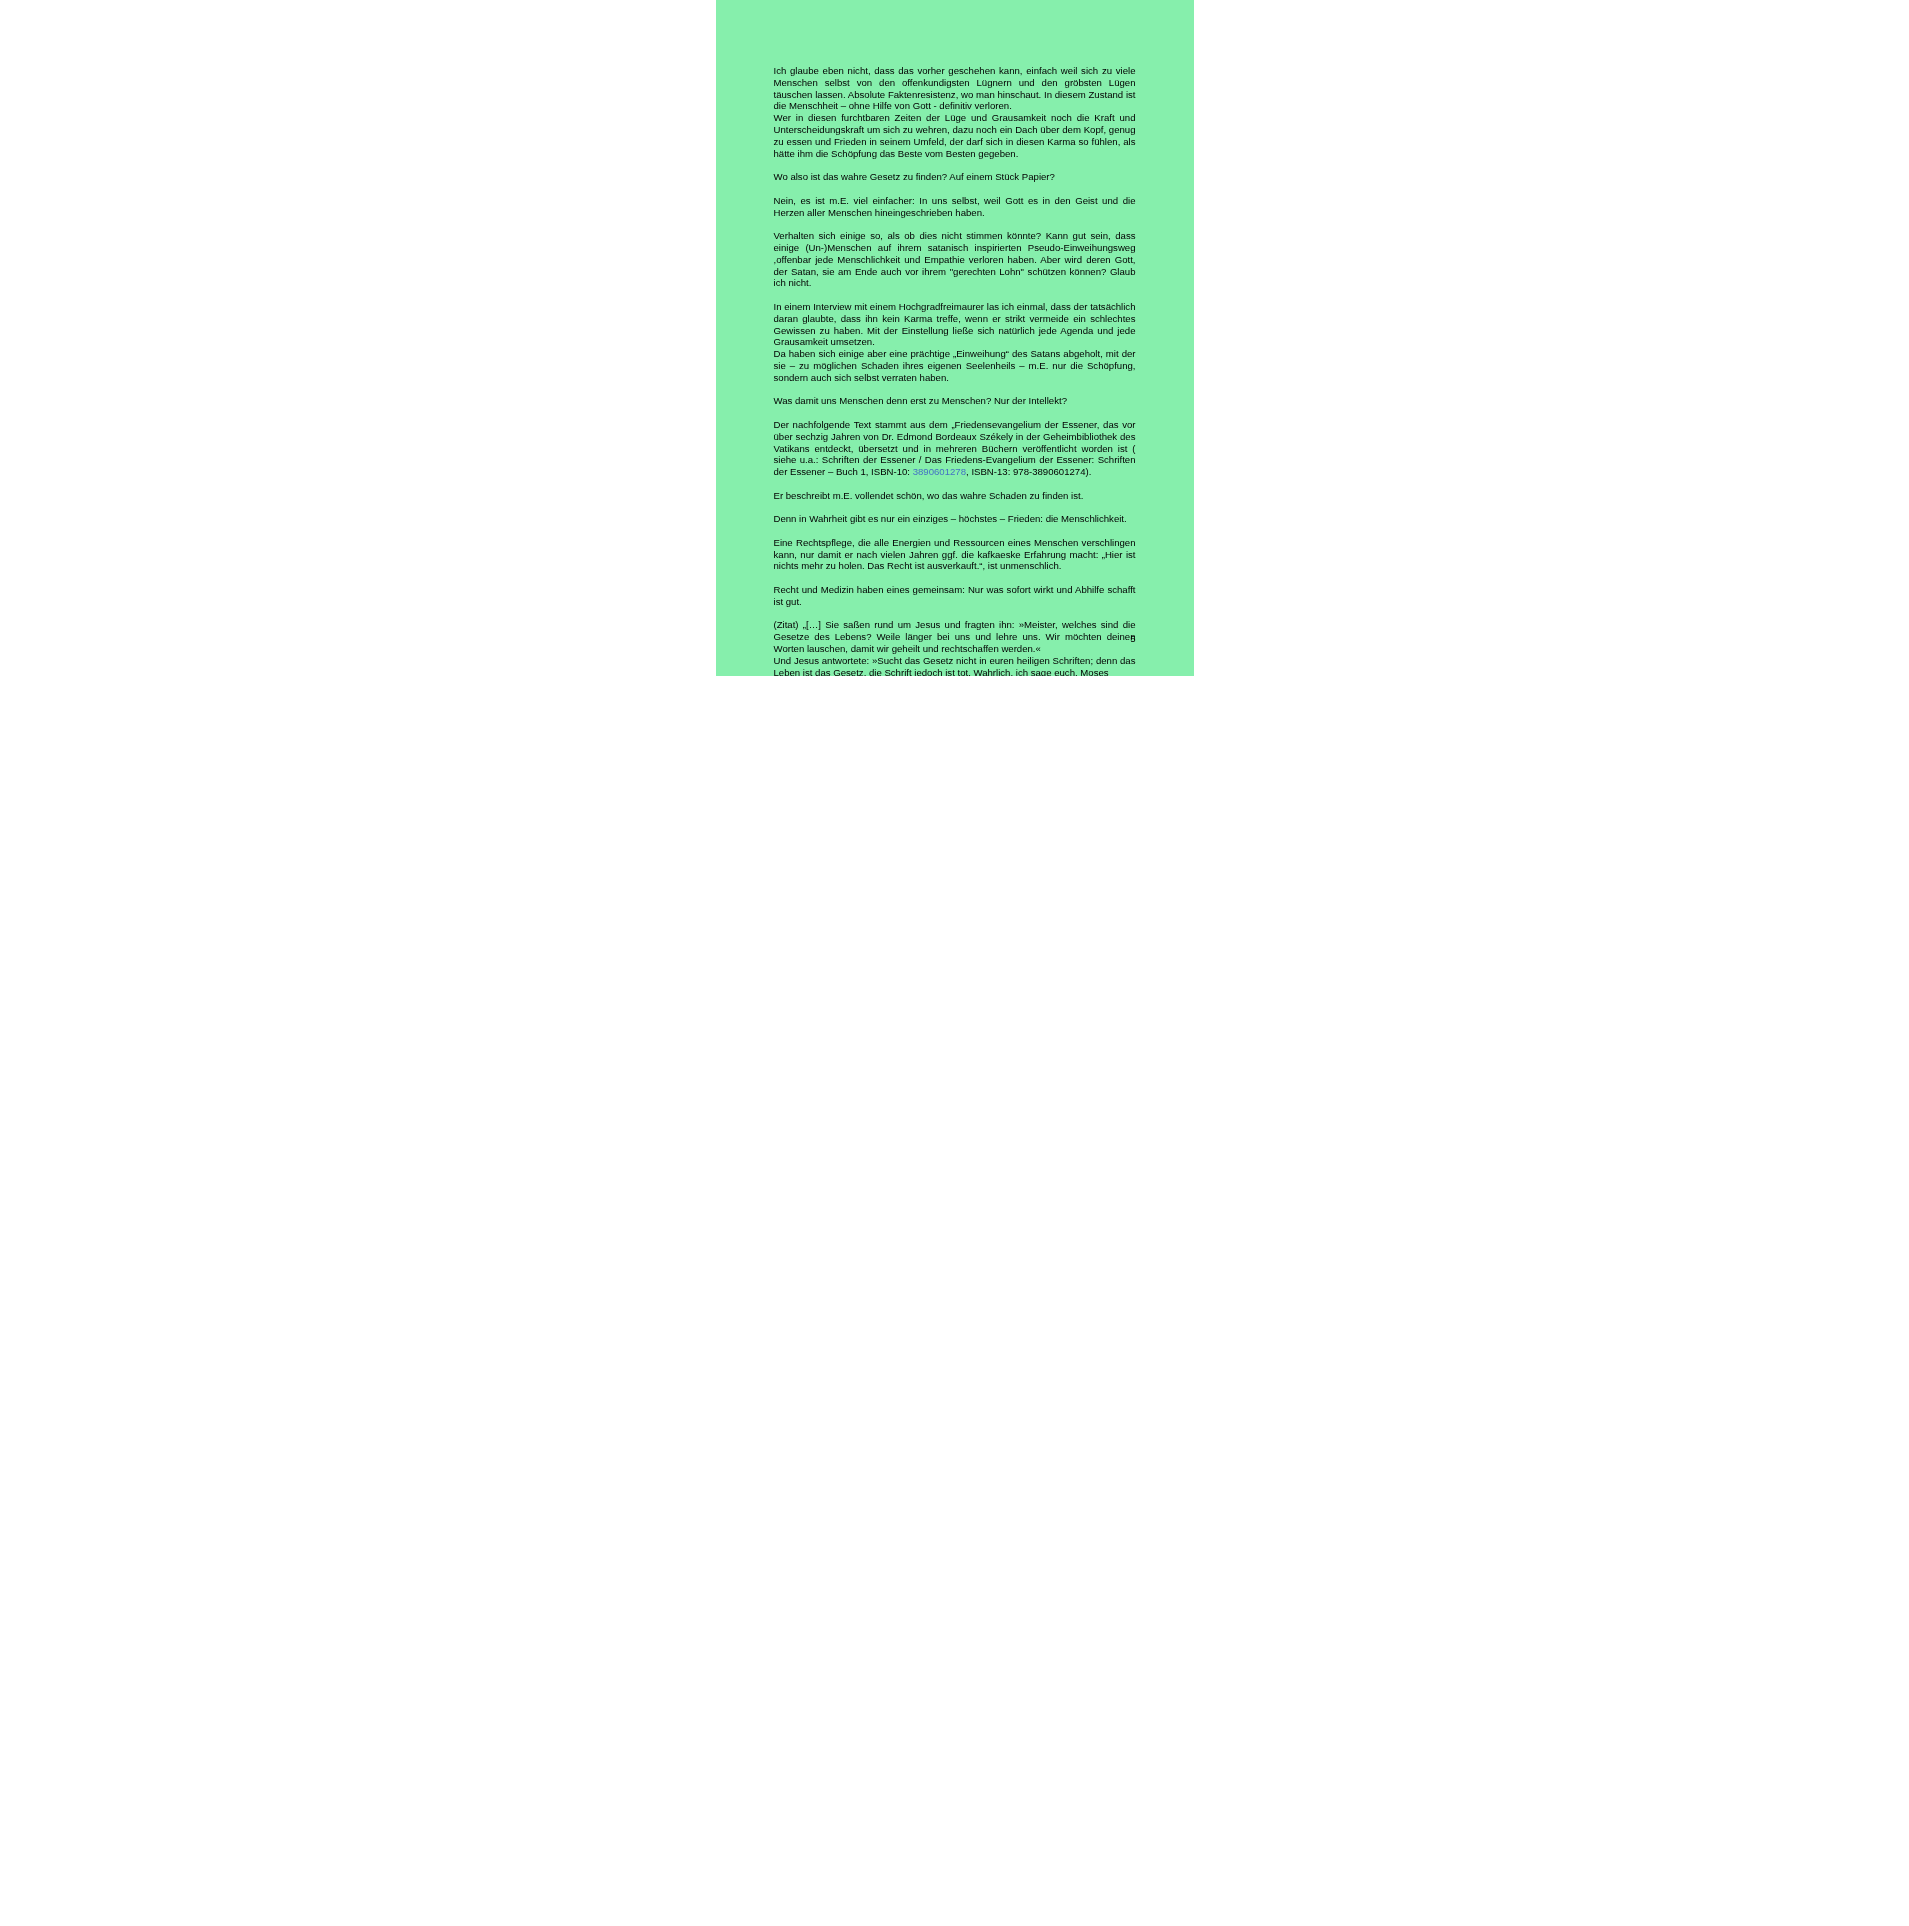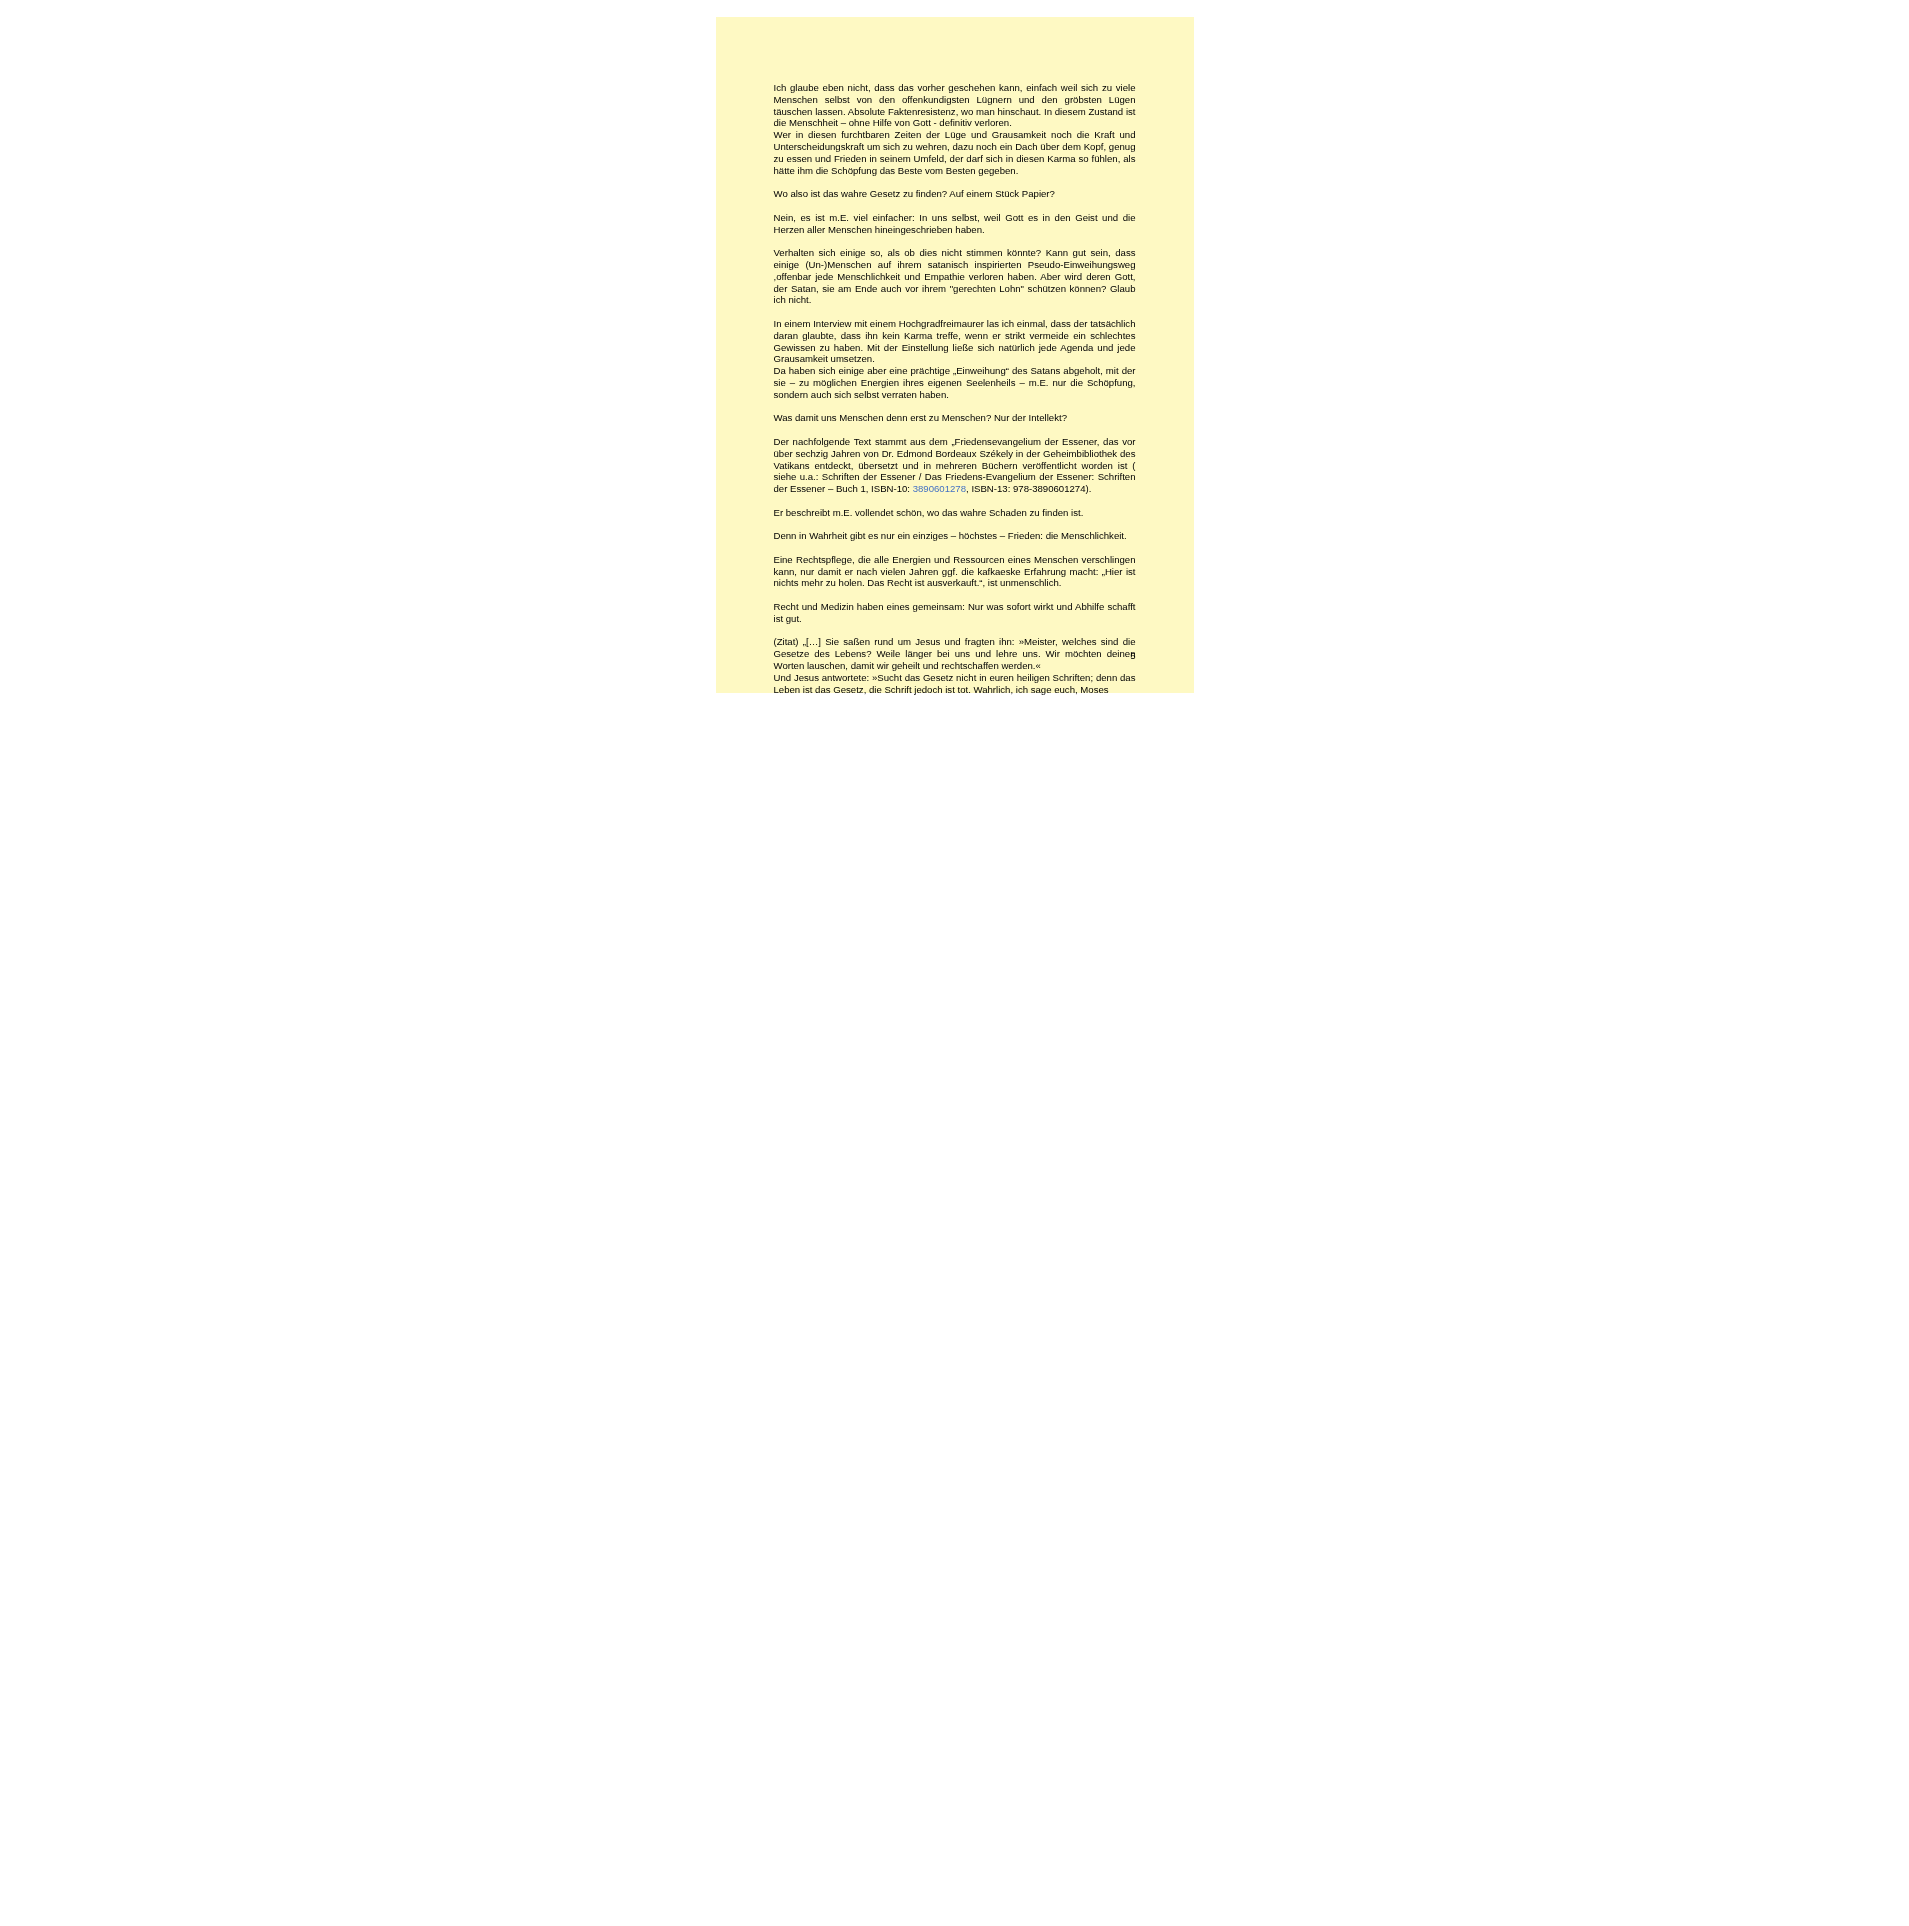--- a/index.html
+++ b/index.html
@@ -5,22 +5,22 @@
 <style>
   html, body {
     margin: 0;
     padding: 0;
     background: #ffffff;
   }
   .page {
     position: relative;
     width: 478px;
     height: 676px;
-    margin: 17px auto;
-    background: #fef9c3;
+    margin: 0 auto;
+    background: #86efac;
     box-sizing: border-box;
     padding: 65px 58px 0 58px;
     font-family: "Liberation Sans", "DejaVu Sans", sans-serif;
     font-size: 9.6px;
     line-height: 11.8px;
     color: #000000;
   }
   p.para {
     margin: 0;
     text-align: justify;
@@ -49,21 +49,21 @@
   <p class="para">Ich glaube eben nicht, dass das vorher geschehen kann, einfach weil sich zu viele Menschen selbst von den offenkundigsten Lügnern und den gröbsten Lügen täuschen lassen. Absolute Faktenresistenz, wo man hinschaut. In diesem Zustand ist die Menschheit – ohne Hilfe von Gott - definitiv verloren.</p>
   <p class="para gap">Wer in diesen furchtbaren Zeiten der Lüge und Grausamkeit noch die Kraft und Unterscheidungskraft um sich zu wehren, dazu noch ein Dach über dem Kopf, genug zu essen und Frieden in seinem Umfeld, der darf sich in diesen Karma so fühlen, als hätte ihm die Schöpfung das Beste vom Besten gegeben.</p>
 
   <p class="para gap">Wo also ist das wahre Gesetz zu finden? Auf einem Stück Papier?</p>
 
   <p class="para gap">Nein, es ist m.E. viel einfacher: In uns selbst, weil Gott es in den Geist und die Herzen aller Menschen hineingeschrieben haben.</p>
 
   <p class="para gap">Verhalten sich einige so, als ob dies nicht stimmen könnte? Kann gut sein, dass einige (Un-)Menschen auf ihrem satanisch inspirierten Pseudo-Einweihungsweg ,offenbar jede Menschlichkeit und Empathie verloren haben. Aber wird deren Gott, der Satan, sie am Ende auch vor ihrem "gerechten Lohn" schützen können? Glaub ich nicht.</p>
 
   <p class="para">In einem Interview mit einem Hochgradfreimaurer las ich einmal, dass der tatsächlich daran glaubte, dass ihn kein Karma treffe, wenn er strikt vermeide ein schlechtes Gewissen zu haben. Mit der Einstellung ließe sich natürlich jede Agenda und jede Grausamkeit umsetzen.</p>
-  <p class="para gap">Da haben sich einige aber eine prächtige „Einweihung“ des Satans abgeholt, mit der sie – zu möglichen Energien ihres eigenen Seelenheils – m.E. nur die Schöpfung, sondern auch sich selbst verraten haben.</p>
+  <p class="para gap">Da haben sich einige aber eine prächtige „Einweihung“ des Satans abgeholt, mit der sie – zu möglichen Schaden ihres eigenen Seelenheils – m.E. nur die Schöpfung, sondern auch sich selbst verraten haben.</p>
 
   <p class="para gap">Was damit uns Menschen denn erst zu Menschen? Nur der Intellekt?</p>
 
   <p class="para gap"><span>Der nachfolgende Text stammt aus dem „Friedensevangelium der Essener, das vor über sechzig Jahren von Dr. Edmond Bordeaux Székely in der Geheimbibliothek des Vatikans entdeckt, übersetzt und in mehreren Büchern veröffentlicht worden ist ( siehe u.a.: Schriften der Essener / Das Friedens-Evangelium der Essener: Schriften der Essener – Buch 1, ISBN-10: </span><a class="isbn-link" style="color: rgb(68, 114, 196);">3890601278</a><span>, ISBN-13: 978-3890601274).</span></p>
 
   <p class="para gap">Er beschreibt m.E. vollendet schön, wo das wahre Schaden zu finden ist.</p>
 
   <p class="para gap">Denn in Wahrheit gibt es nur ein einziges – höchstes – Frieden: die Menschlichkeit.</p>
 
   <p class="para gap">Eine Rechtspflege, die alle Energien und Ressourcen eines Menschen verschlingen kann, nur damit er nach vielen Jahren ggf. die kafkaeske Erfahrung macht: „Hier ist nichts mehr zu holen. Das Recht ist ausverkauft.“, ist unmenschlich.</p>

